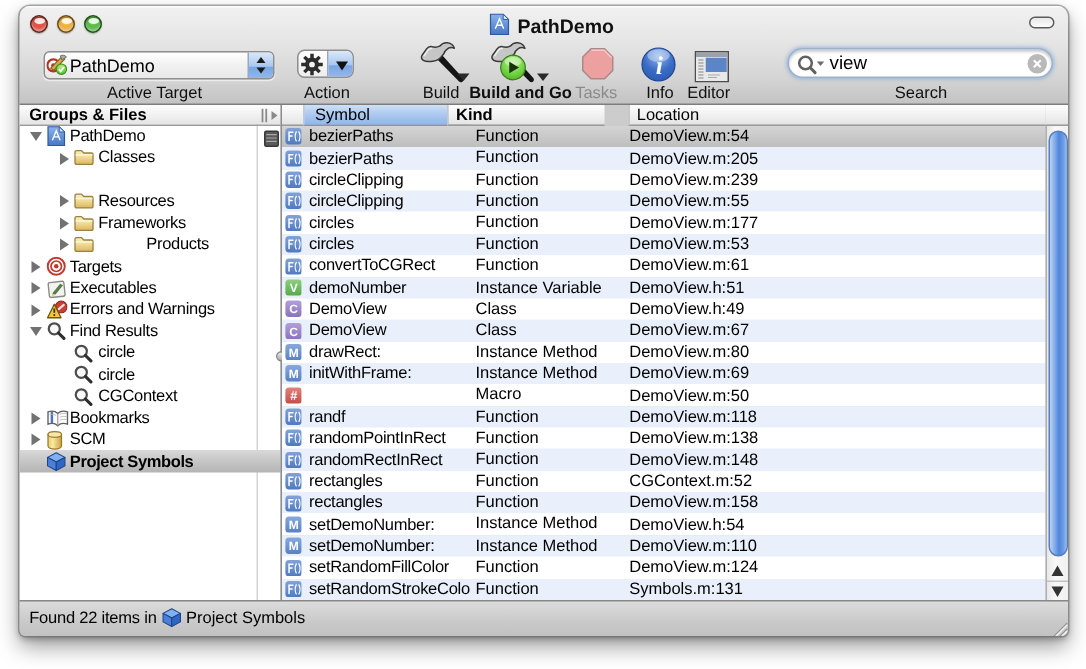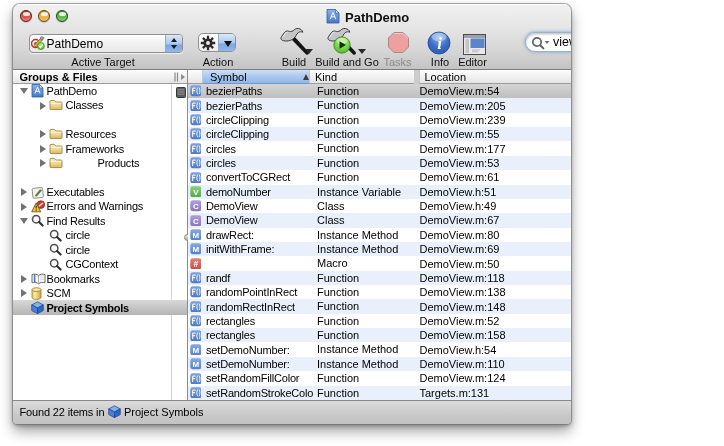--- a/index.html
+++ b/index.html
@@ -1,17 +1,17 @@
 <!DOCTYPE html>
 <html><head><meta charset="utf-8"><style>
 * { margin:0; padding:0; box-sizing:border-box; }
 html,body { width:724px; height:446px; background:#fff; overflow:hidden;
   font-family:"Liberation Sans", sans-serif; }
 .abs { position:absolute; }
-.win { position:absolute; left:13px; top:4px; width:558px; height:420px;
+.win { position:absolute; left:13px; top:4px; width:699px; height:420px;
   border-radius:7px 7px 4px 4px;
   box-shadow: 0 0 0 1px rgba(105,105,105,0.55), 0 2px 4px rgba(0,0,0,0.28), 0 7px 14px rgba(0,0,0,0.38);
   background:#ccc; overflow:hidden; }
 .hdr { position:absolute; left:0; top:0; width:699px; height:66px;
   background:linear-gradient(180deg,#f1f1f1 0%,#e6e6e6 35%,#d4d4d4 75%,#c3c3c3 100%);
   border-bottom:1px solid #7d7d7d;
   box-shadow: inset 0 1px 0 rgba(255,255,255,0.85); }
 .tl { position:absolute; top:5.5px; width:12px; height:12px; border-radius:50%; }
 .tl i { position:absolute; left:2.2px; top:1px; width:7.5px; height:4px; border-radius:50%; background:rgba(255,255,255,0.85); }
 .lbl { position:absolute; top:52px; font-size:11px; color:#101010; text-align:center; transform:translateX(-50%); white-space:nowrap; }
@@ -141,21 +141,21 @@
       </svg>
     </div>
 <div class="abs" style="left:320px;top:32px;">
       <svg width="18" height="18" viewBox="0 0 18 18" style="">
         <circle cx="9" cy="9" r="8.2" fill="url(#gGreen)" stroke="#3b7c1e" stroke-width="0.8"></circle>
 <ellipse cx="9" cy="5" rx="5.6" ry="3" fill="#fff" opacity="0.4"></ellipse>
 <path d="M6.5 5.2 L13 9 L6.5 12.8 z" fill="#17320c"></path>
       </svg>
     </div>
 <div class="abs" style="left:345px;top:45px;width:0;height:0;border-top:5px solid #2a2a2a;border-left:4px solid transparent;border-right:4px solid transparent;"></div>
-<div class="lbl" style="left:334px;">Build and Go</div>
+<div class="lbl" style="left:334px;font-weight:bold;">Build and Go</div>
 <div class="abs" style="left:374px;top:27px;">
       <svg width="23" height="23" viewBox="0 0 23 23" style="">
         <path d="M7 1.5 h9 l5.5 5.5 v9 l-5.5 5.5 h-9 L1.5 16 V7 z" fill="#eda0a0" stroke="#ab8888" stroke-width="1"></path>
 <path d="M7.2 2.5 h8.6 l5 5" stroke="#f6c9c9" stroke-width="1" fill="none"></path>
       </svg>
     </div>
 <div class="lbl" style="left:384.5px;color:#8b8b8b;">Tasks</div>
 <div class="abs" style="left:414px;top:26.5px;">
       <svg width="24" height="24" viewBox="0 0 24 24" style="">
         <circle cx="12" cy="12" r="11" fill="url(#gInfo)" stroke="#1e4690" stroke-width="0.8"></circle>
@@ -247,20 +247,31 @@
 <div class="srow" style="left:0;top:151.85px;">
 <div class="tri-r" style="left:27px;top:3.5px;"></div>
 <div class="abs" style="left:36px;top:1.2px;">
         <svg width="14" height="12" viewBox="0 0 14 12" style="">
           <path d="M1 3.2 V2.4 a1 1 0 0 1 1-1 h3.3 l1.6 1.6 h5.1 a1 1 0 0 1 1 1 v5.6 a1 1 0 0 1 -1 1 H2 a1 1 0 0 1 -1-1 z" fill="url(#gFolder)" stroke="#9d8140" stroke-width="0.9"></path>
 <path d="M1.4 4.3 h11.2" stroke="#fdf6d8" stroke-width="0.9" fill="none"></path>
         </svg>
       </div>
 <span style="position:absolute;left:52.5px;top:1.3px;font-weight:normal;margin-left:32px;">Products</span>
 </div>
+<div class="srow" style="left:0;top:166.29999999999998px;">
+<div class="tri-r" style="left:8.3px;top:3.5px;"></div>
+<div class="abs" style="left:17.5px;top:0.8px;">
+        <svg width="13" height="13" viewBox="0 0 13 13" style="">
+          <circle cx="6.5" cy="6.5" r="5.7" fill="#fff" stroke="#c2392e" stroke-width="1.3"></circle>
+<circle cx="6.5" cy="6.5" r="3.5" fill="none" stroke="#c2392e" stroke-width="1.15"></circle>
+<circle cx="6.5" cy="6.5" r="1.5" fill="#c2392e"></circle>
+        </svg>
+      </div>
+<span style="position:absolute;left:33.5px;top:1.3px;font-weight:normal;">Targets</span>
+</div>
 <div class="srow" style="left:0;top:180.75px;">
 <div class="tri-r" style="left:8.3px;top:3.5px;"></div>
 <div class="abs" style="left:17.5px;top:0.8px;">
         <svg width="14" height="13" viewBox="0 0 14 13" style="">
           <rect x="1.5" y="2" width="10.5" height="10" rx="1.2" transform="rotate(-6 6 7)" fill="#f2f2ee" stroke="#8a8a80" stroke-width="0.9"></rect>
 <path d="M3.5 9.5 L9.5 3.5 l1.8 1.2 L5.5 10.5 z" fill="#5a7a4a" transform="rotate(-6 6 7)"></path>
 <path d="M3.5 9.5 l2 1 l-2.3 0.9 z" fill="#d8c87a" transform="rotate(-6 6 7)"></path>
         </svg>
       </div>
 <span style="position:absolute;left:33.5px;top:1.3px;font-weight:normal;">Executables</span>
@@ -356,21 +367,21 @@
     </div>
 <div class="abs" style="left:173.5px;top:66px;width:1.5px;height:330px;background:#8c8c8c;"></div>
 <div class="abs" style="left:171px;top:229.5px;width:7px;height:7px;border-radius:50%;background:linear-gradient(180deg,#e8e8e8,#b0b0b0);border:1px solid #8a8a8a;"></div>
 <div class="hcell" style="left:175px;width:14px;"></div>
 <div class="abs" style="left:189px;top:66px;width:111.5px;height:14px;
  background:linear-gradient(180deg,#cde0f7,#a9c6ee 55%,#92b7e8);border-bottom:1px solid #6f99cc;
  border-left:1px solid #b8cce8;font-size:11px;">
  <span style="position:absolute;left:7px;top:1px;">Symbol</span>
  <div class="abs" style="right:5px;top:4px;width:0;height:0;border-bottom:6px solid #3c3c3c;border-left:3.8px solid transparent;border-right:3.8px solid transparent;"></div>
 </div>
-<div class="hcell" style="left:296px;width:105px;border-left:1px solid #c6c6c6;">
+<div class="hcell" style="left:285px;width:105px;border-left:1px solid #c6c6c6;font-weight:bold;">
  <span style="position:absolute;left:5px;top:1px;">Kind</span>
     </div>
 <div class="hcell" style="left:405.5px;width:278.5px;border-left:1px solid #c6c6c6;">
  <span style="position:absolute;left:5px;top:1px;">Location</span>
     </div>
 <div class="hcell" style="left:684px;width:15px;"></div>
 <div class="trow" style="top:80.00px;background:linear-gradient(180deg,#d4d4d4,#bdbdbd);">
 <span class="abs" style="left:1.5px;top:1.4px;">
         <svg width="11.5" height="11.5" viewBox="0 0 11.5 11.5" style="">
           <defs>
@@ -693,21 +704,21 @@
 <rect x="0.25" y="0.25" width="11" height="11" rx="2.4" fill="url(#b70)"></rect>
 <g stroke="#fff" fill="none" stroke-width="1" stroke-linecap="round">
             <path d="M2.7 8.7 V3.1 H5.3 M2.7 5.7 H4.7"></path>
             <path d="M7.5 2.9 C6.6 4.5 6.6 7.3 7.5 8.9" stroke-width="0.85"></path>
             <path d="M9.3 2.9 C10.2 4.5 10.2 7.3 9.3 8.9" stroke-width="0.85"></path>
           </g>
         </svg>
       </span>
 <span class="c2">rectangles</span>
 <span class="c3">Function</span>
-<span class="c4">DemoView.m:52</span>
+<span class="c4">CGContext.m:52</span>
 </div>
 <div class="trow" style="top:324.12px;background:#e9f0fb;">
 <span class="abs" style="left:1.5px;top:1.4px;">
         <svg width="11.5" height="11.5" viewBox="0 0 11.5 11.5" style="">
           <defs>
             <linearGradient id="b70" x1="0" y1="0" x2="0" y2="1">
 <stop offset="0" stop-color="#82a3d8"></stop>
               <stop offset="1" stop-color="#4f7ac0"></stop>
             </linearGradient>
           </defs>
@@ -790,21 +801,21 @@
 <rect x="0.25" y="0.25" width="11" height="11" rx="2.4" fill="url(#b70)"></rect>
 <g stroke="#fff" fill="none" stroke-width="1" stroke-linecap="round">
             <path d="M2.7 8.7 V3.1 H5.3 M2.7 5.7 H4.7"></path>
             <path d="M7.5 2.9 C6.6 4.5 6.6 7.3 7.5 8.9" stroke-width="0.85"></path>
             <path d="M9.3 2.9 C10.2 4.5 10.2 7.3 9.3 8.9" stroke-width="0.85"></path>
           </g>
         </svg>
       </span>
 <span class="c2">setRandomStrokeColo</span>
 <span class="c3">Function</span>
-<span class="c4">Targets.m:131</span>
+<span class="c4">Symbols.m:131</span>
 </div>
 <div class="abs" style="left:684px;top:80px;width:15px;height:316px;
  background:linear-gradient(90deg,#e8e8e8,#f8f8f8 40%,#f0f0f0);border-left:1px solid #b0b0b0;"></div>
 <div class="abs" style="left:685.5px;top:83px;width:13px;height:284px;border-radius:6.5px;
  background:linear-gradient(90deg,#bdd2f2,#84ace8 28%,#4e86dd 55%,#6d9ae2 80%,#9cbbe9);
  border:0.5px solid #5580c0;"></div>
 <div class="abs" style="left:685px;top:382.5px;width:14px;height:0;border-top:1px solid #c2c2c2;"></div>
 <div class="abs" style="left:687.5px;top:372.5px;width:0;height:0;border-bottom:7px solid #333;border-left:4.5px solid transparent;border-right:4.5px solid transparent;"></div>
 <div class="abs" style="left:687.5px;top:386.5px;width:0;height:0;border-top:7px solid #333;border-left:4.5px solid transparent;border-right:4.5px solid transparent;"></div>
 <div class="abs" style="left:0;top:396px;width:699px;height:24px;border-top:1px solid #888;

